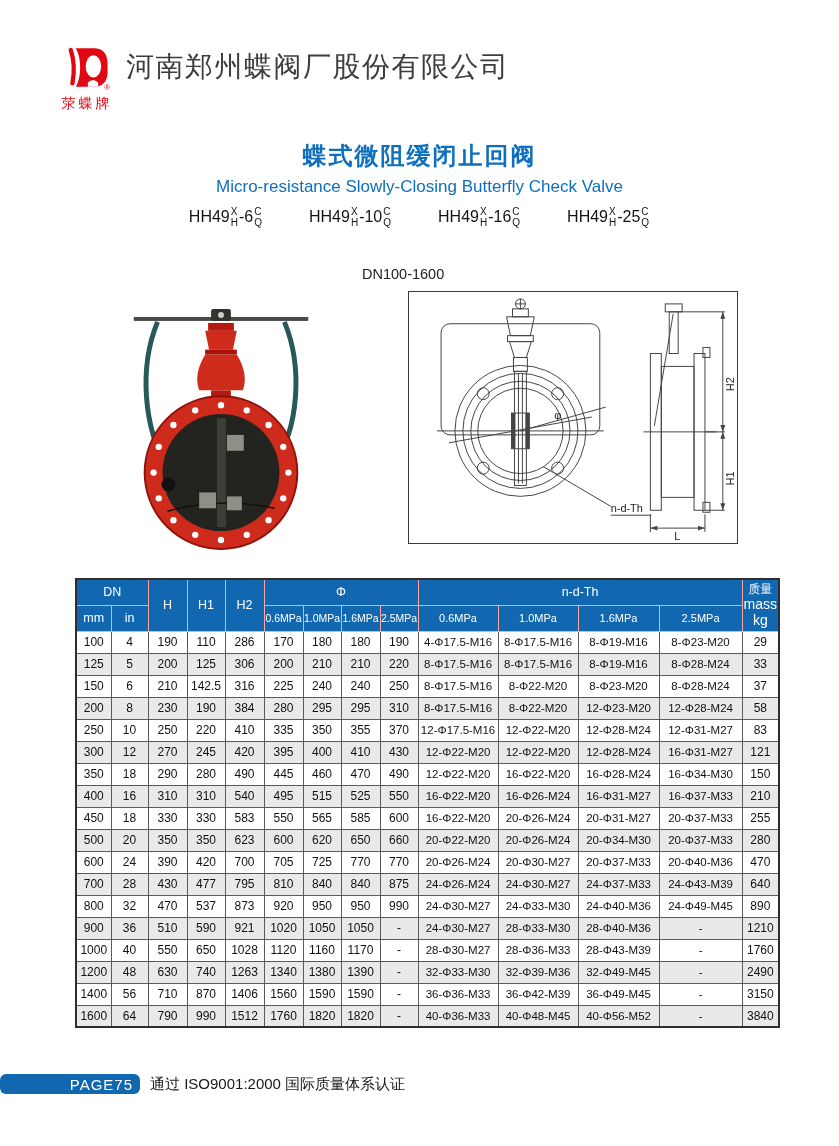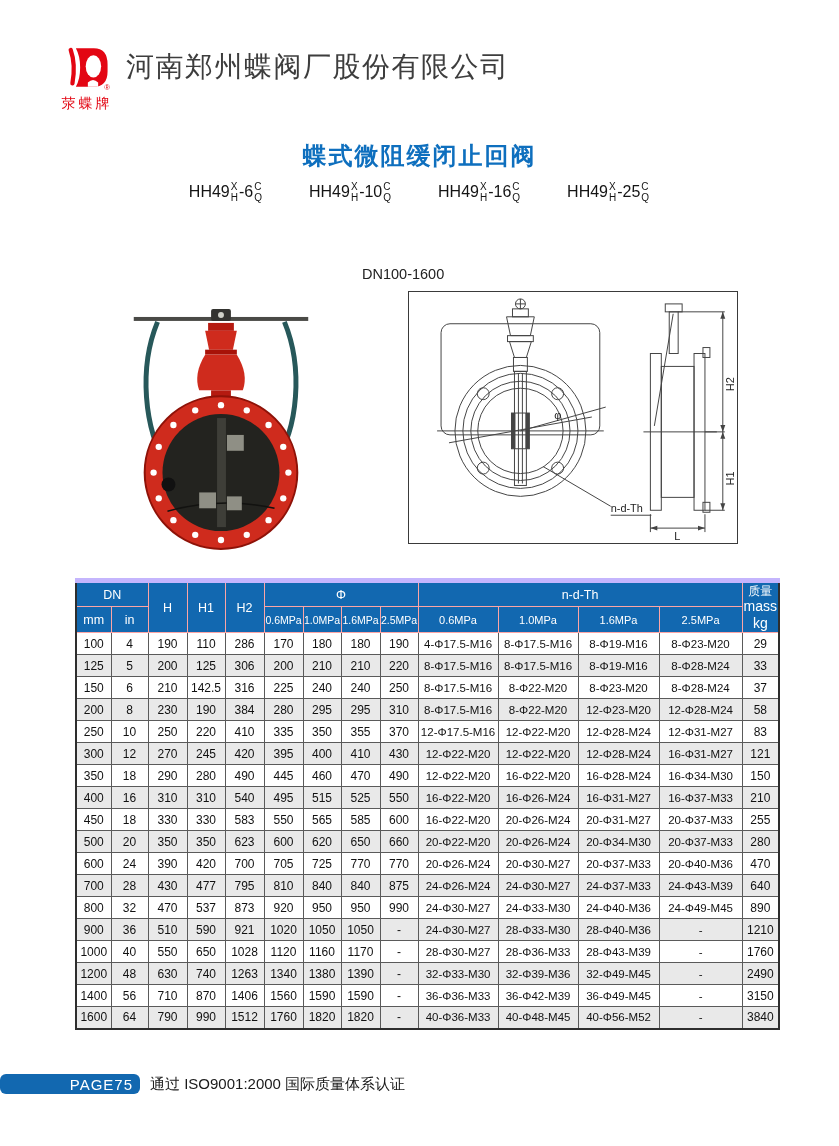--- a/index.html
+++ b/index.html
@@ -32,21 +32,21 @@
   .drawing { position:absolute; left:408px; top:291px; width:330px; height:253px; border:1.5px solid #3a3a3a; background:#fff; }
   .drawing svg { width:100%; height:100%; display:block; }
   .dw { stroke:#444; stroke-width:1; fill:none; }
   .dwt { font-size:11px; fill:#222; font-family:"Liberation Sans",sans-serif; }
 
   
   table.spec { position:absolute; left:75px; top:578px; width:703px; border-collapse:collapse;
                table-layout:fixed; font-size:12px; color:#111; border:2px solid #2e2e2e; }
   .spec th { background:#1268b0; color:#fff; border:1px solid #fca5a5; font-weight:normal;
              padding:0; height:26px; font-size:12.5px; }
-  .spec thead tr:first-child th { border-top:5px solid #c4b5fd; }
+  .spec thead tr:first-child th { border-top:1px solid #c4b5fd; }
   .spec th.small  { font-size:10.5px; }
   .spec th.small2 { font-size:11px; }
   .spec th.mass-hdr div { line-height:1.18; font-size:12px; }
   .spec th.mass-hdr div.en { font-size:14px; }
   .spec td { text-align:center; height:22px; padding:0 1px; border:1px solid #5a5a5a;
              background:#fff; overflow:hidden; white-space:nowrap; }
   .spec tbody tr:nth-child(even) td { background:#e9e9e9; }
   .spec td.ndth { font-size:11.5px; }
 
   
@@ -72,20 +72,21 @@
       </svg>
       <div class="logo-cn">荥蝶牌</div>
     </div>
     <div class="company">
       <div class="company-cn">河南郑州蝶阀厂股份有限公司</div>
     </div>
   </div>
 
   <div class="titles">
     <div class="t-cn">蝶式微阻缓闭止回阀</div>
+    <div class="t-en">Micro-resistance Slowly-Closing Butterfly Check Valve</div>
     <div class="models">
         <span class="model">
           <span>HH49</span>
           <span class="frac">
             <span>X</span>
             <span>H</span>
           </span>
           <span>-6</span>
           <span class="frac">
             <span>C</span>

